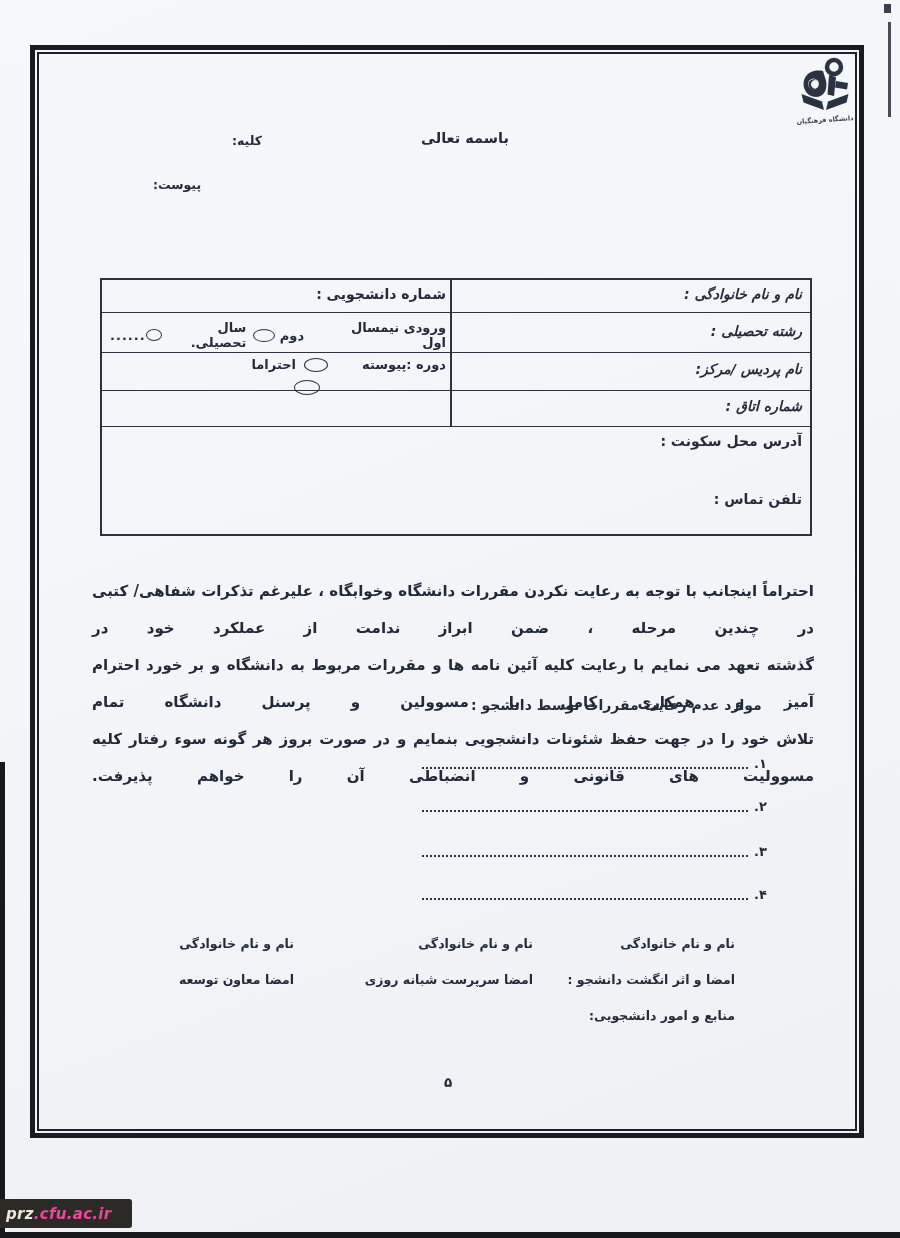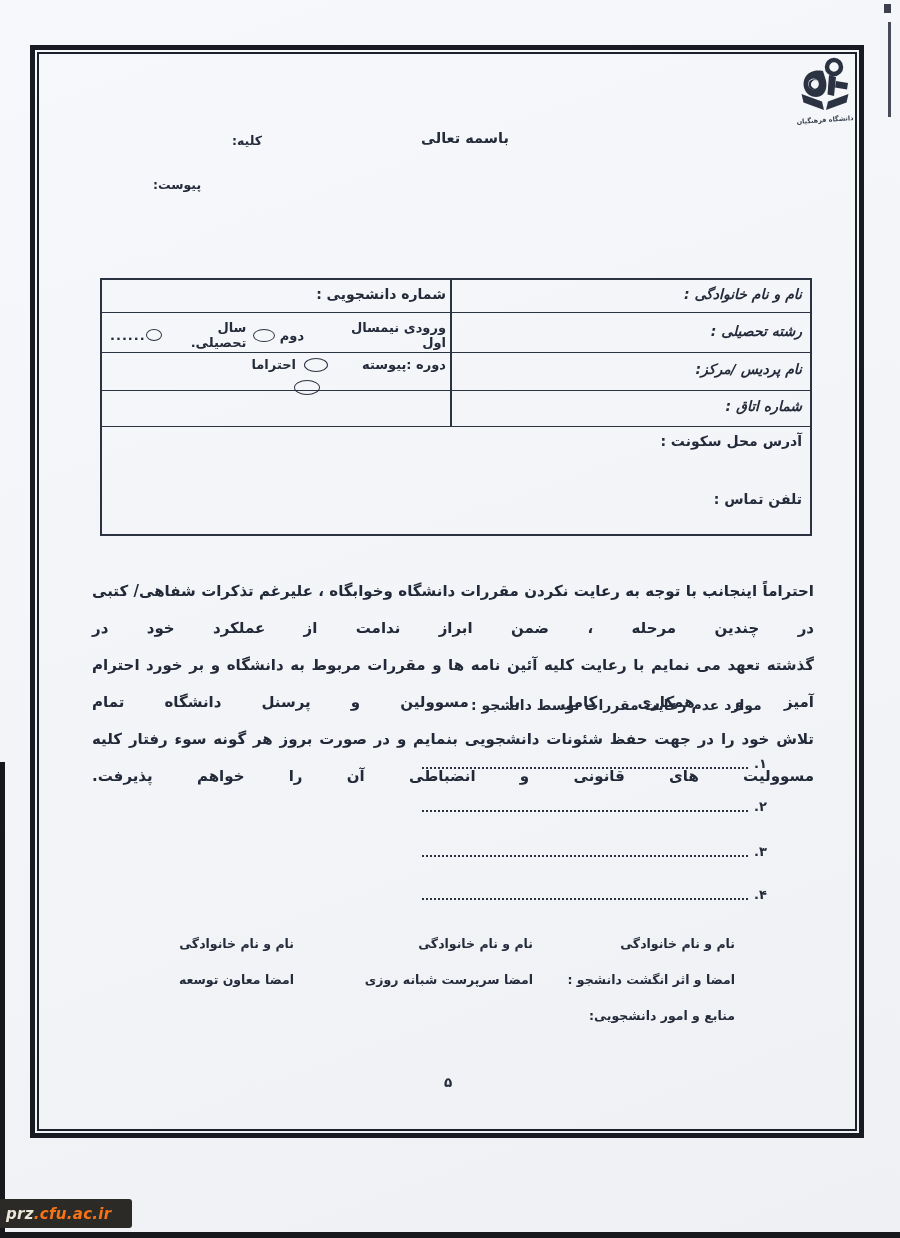--- a/index.html
+++ b/index.html
@@ -67,21 +67,21 @@
 
   
   .edge-left { position:absolute; left:0; top:762px; width:5px; height:476px; background:#17181c; }
   .edge-bottom { position:absolute; left:0; top:1232px; width:900px; height:6px; background:#17181c; }
   .edge-rightline { position:absolute; left:888px; top:22px; width:2.5px; height:95px; background:#474c58; }
   .speck-tr { position:absolute; left:884px; top:4px; width:7px; height:9px; background:#3c414d; }
   .watermark { position:absolute; left:0; top:1199px; height:29px; padding:4px 20px 4px 6px;
                background:#2b2a26; display:flex; align-items:center; border-radius:0 3px 3px 0;
                direction:ltr; font-style:italic; font-weight:700; font-size:15px; letter-spacing:.3px; }
   .wm-prefix { color:#ece7da; }
-  .wm-suffix { color:#f97316; }
+  .wm-suffix { color:#ec4899; }
 </style>
 </head>
 <body>
 
 <div class="page">
 
   <div class="frame">
     <div class="frame-inner"></div>
   </div>
 

